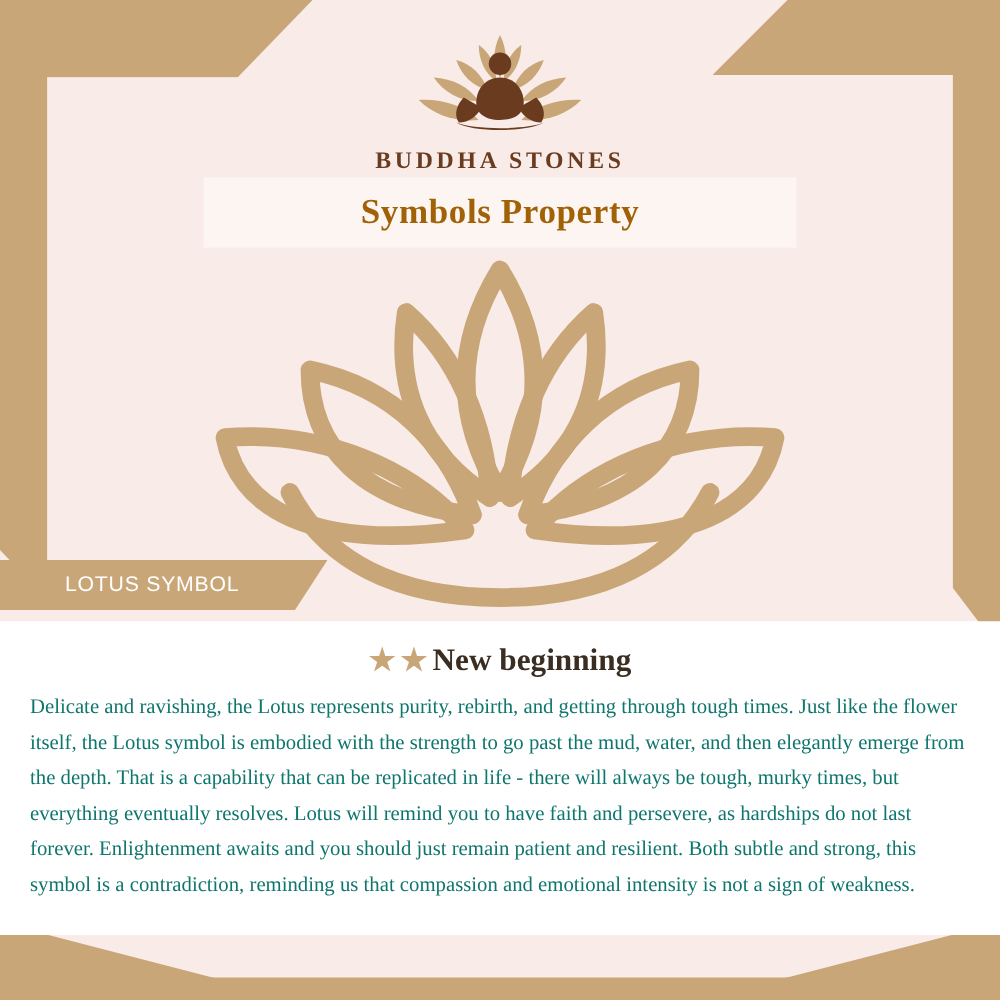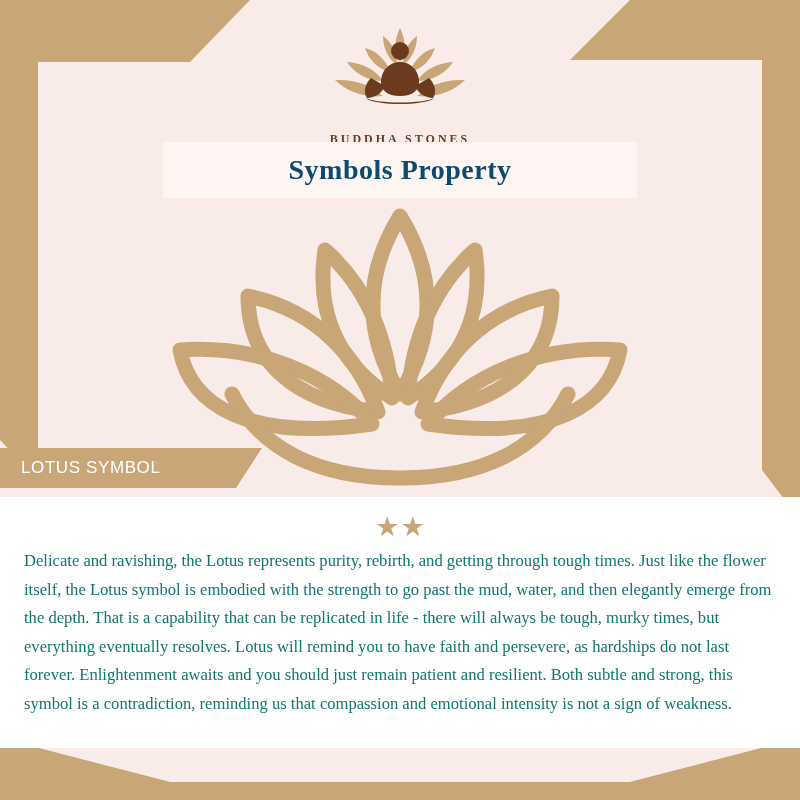--- a/index.html
+++ b/index.html
@@ -84,45 +84,45 @@
     top: 18px;
     left: 0;
     right: 0;
     text-align: center;
   }
   .logo-mark {
     display: block;
     margin: 0 auto;
   }
   .brand-name {
-    margin-top: 14px;
+    margin-top: 0;
     font-family: "Liberation Serif", serif;
     font-weight: bold;
-    font-size: 12px;
+    font-size: 19px;
     letter-spacing: 3px;
     color: #6b3b1f;
   }
 
   
   .title-plaque {
     position: absolute;
     top: 142px;
     left: 163px;
     width: 474px;
     height: 56px;
     background: #fdf5f1;
     display: flex;
     align-items: center;
     justify-content: center;
   }
   .title-text {
     font-family: "Liberation Serif", serif;
     font-weight: bold;
     font-size: 28px;
-    color: #0c4a6e;
+    color: #a16207;
     letter-spacing: 0.5px;
   }
 
   
   .lotus-art {
     position: absolute;
     top: 198px;
     left: 50%;
     transform: translateX(-50%);
   }
@@ -133,21 +133,21 @@
     left: 0;
     top: 448px;
     height: 40px;
     width: 262px;
     background: #c9a678;
     clip-path: polygon(0 0, 262px 0, 236px 40px, 0 40px);
     display: flex;
     align-items: center;
   }
   .ribbon-text {
-    padding-left: 21px;
+    padding-left: 52px;
     font-size: 17px;
     color: #ffffff;
     letter-spacing: 0.6px;
   }
 
   
   .panel {
     position: absolute;
     left: 0;
     right: 0;
@@ -246,17 +246,18 @@
   </svg>
 
   <div class="ribbon">
     <span class="ribbon-text">LOTUS SYMBOL</span>
   </div>
 
   <div class="panel">
     <div class="headline">
       <span class="star">★</span>
       <span class="star">★</span>
+      <span class="headline-b">New beginning</span>
     </div>
     <p class="body-copy">Delicate and ravishing, the Lotus represents purity, rebirth, and getting through tough times. Just like the flower itself, the Lotus symbol is embodied with the strength to go past the mud, water, and then elegantly emerge from the depth. That is a capability that can be replicated in life - there will always be tough, murky times, but everything eventually resolves. Lotus will remind you to have faith and persevere, as hardships do not last forever. Enlightenment awaits and you should just remain patient and resilient. Both subtle and strong, this symbol is a contradiction, reminding us that compassion and emotional intensity is not a sign of weakness.</p>
   </div>
 
 </div>
 
 </body></html>

